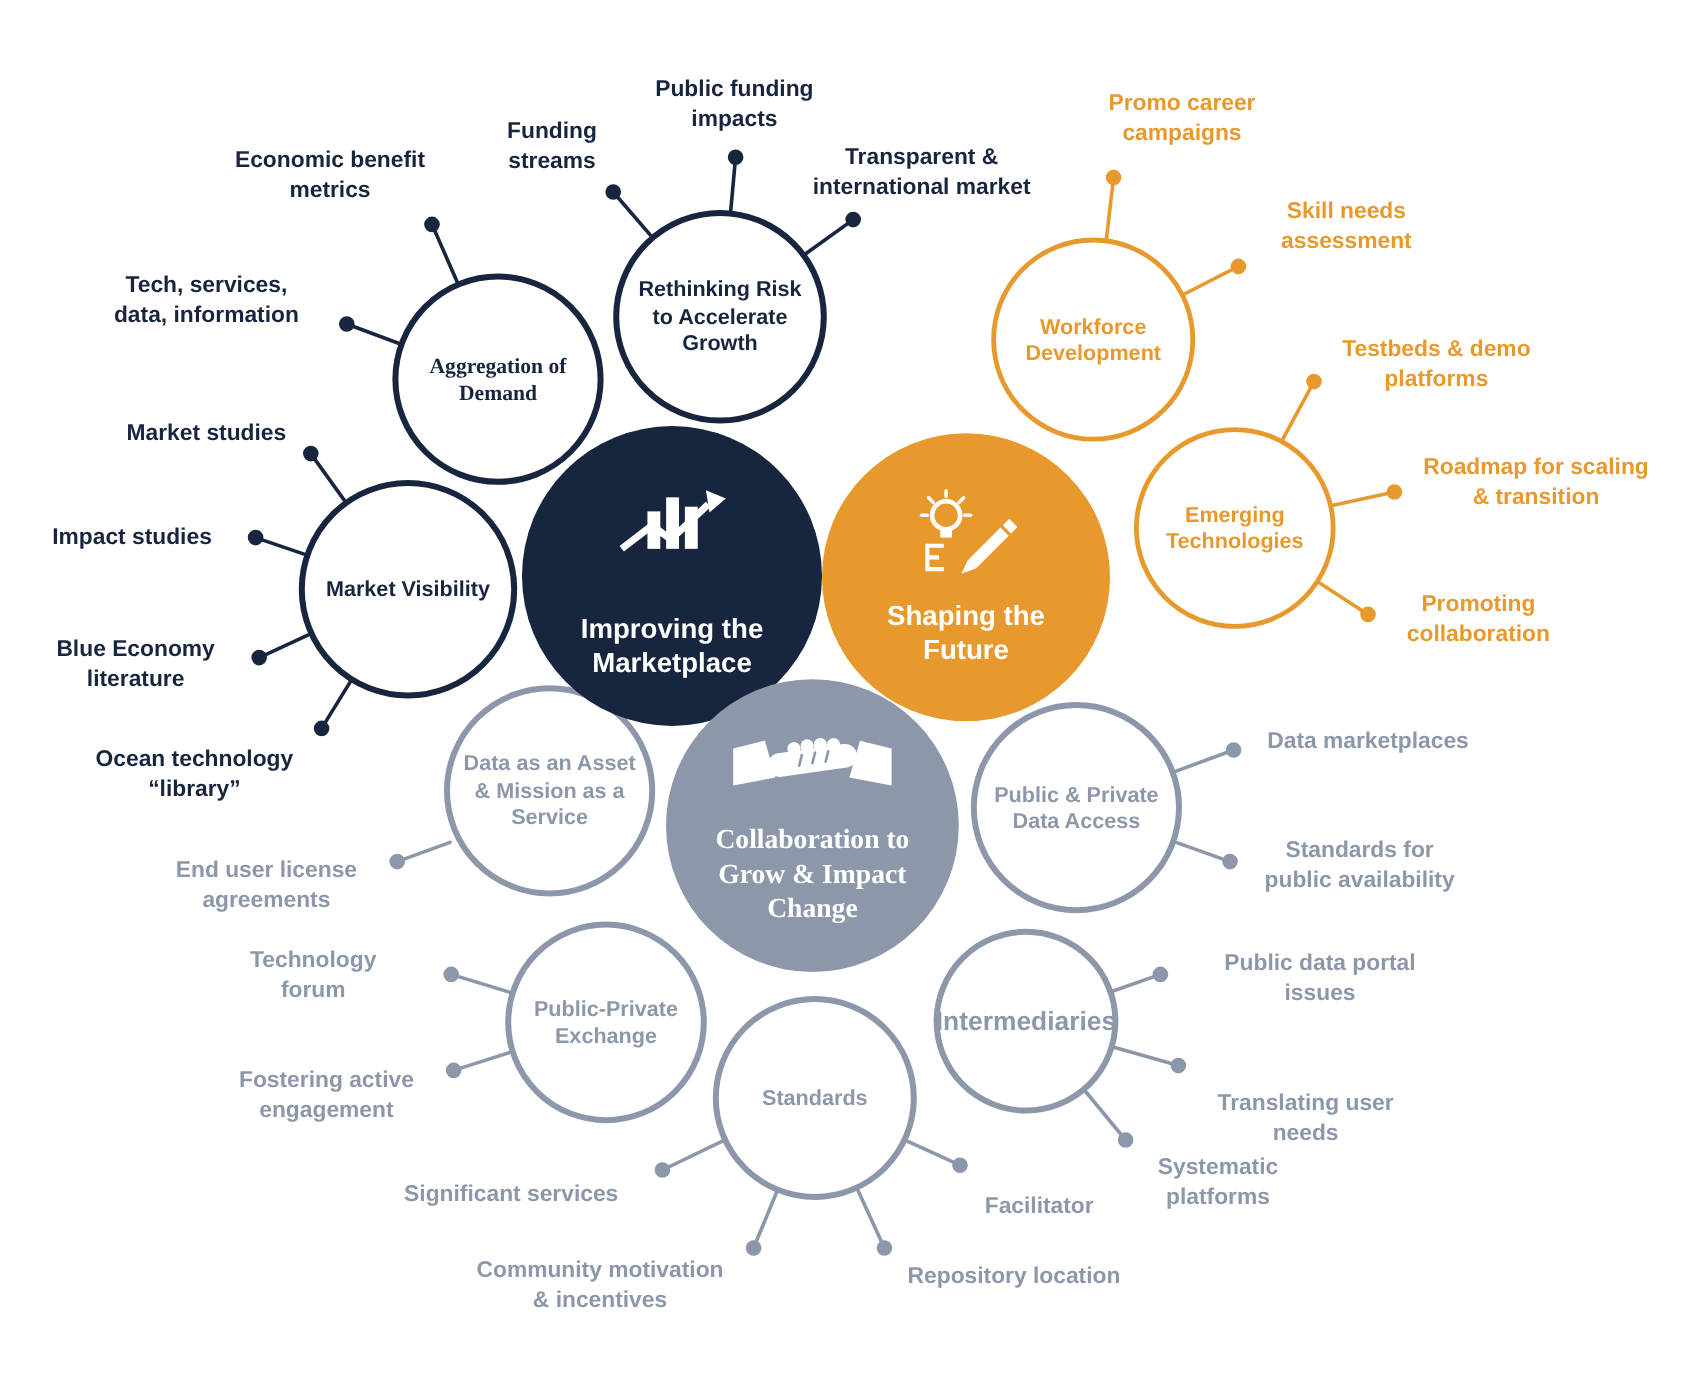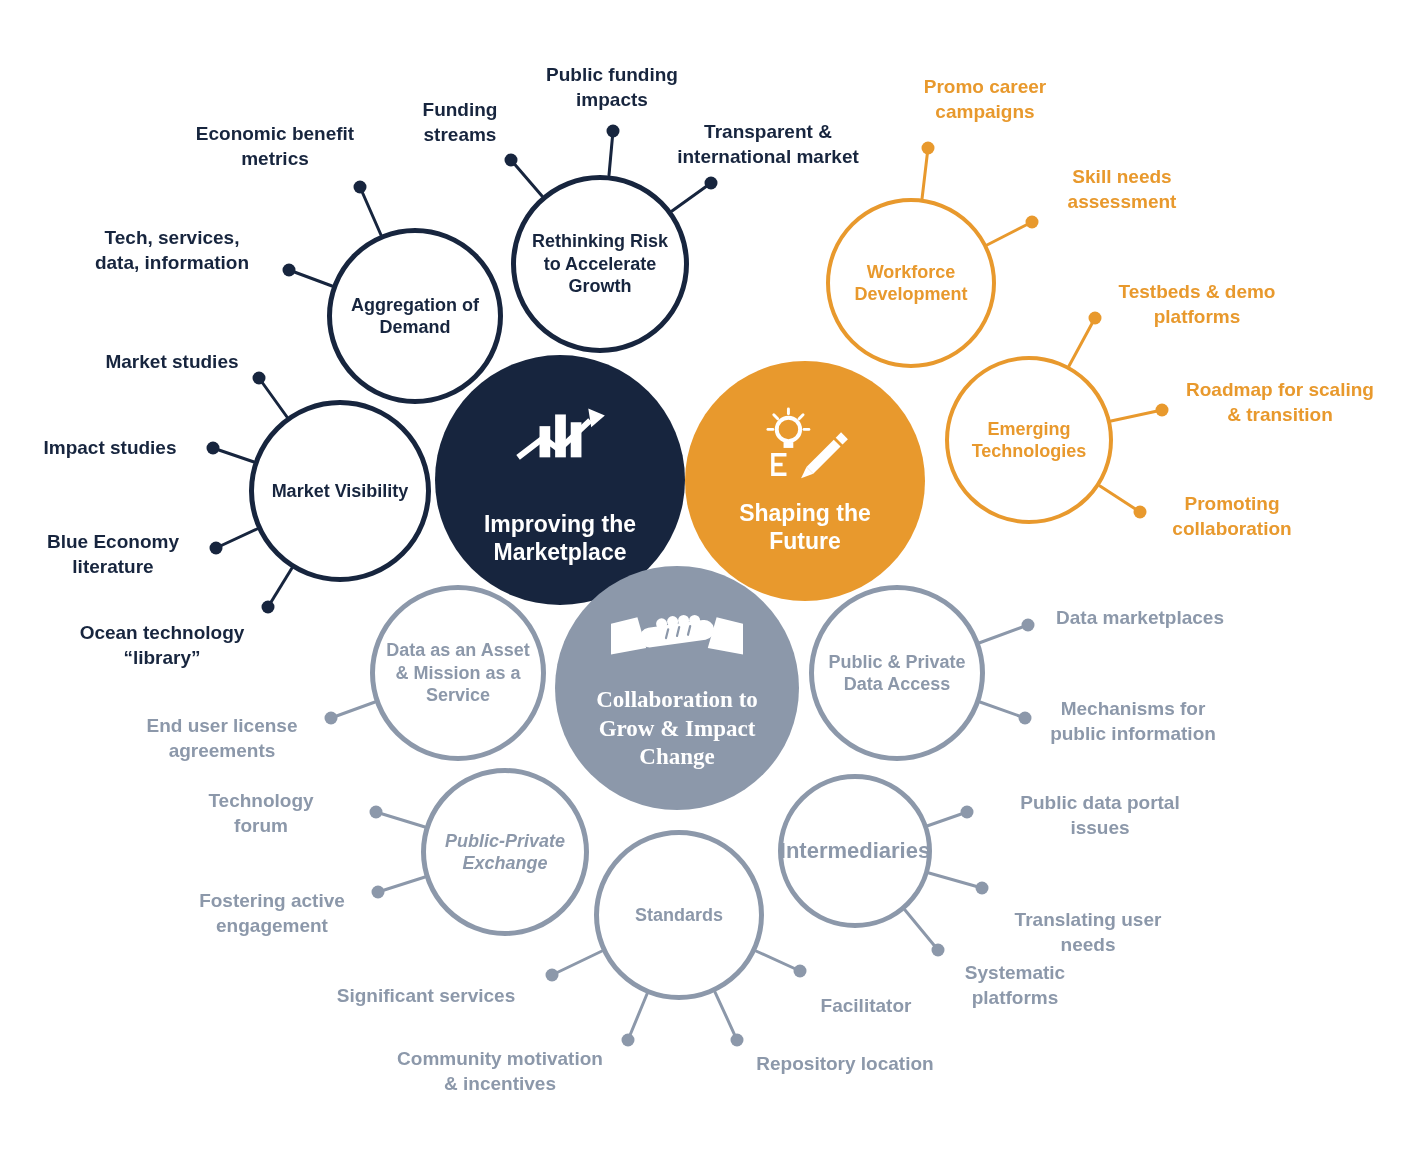--- a/index.html
+++ b/index.html
@@ -109,44 +109,44 @@
         <circle cx="800" cy="971" r="6.5"></circle>
       <line x1="927" y1="826" x2="967" y2="812"></line>
         <circle cx="967" cy="812" r="6.5"></circle>
       <line x1="929" y1="873" x2="982" y2="888"></line>
         <circle cx="982" cy="888" r="6.5"></circle>
       <line x1="905" y1="910" x2="938" y2="950"></line>
         <circle cx="938" cy="950" r="6.5"></circle>
     </g>
   </svg>
 
-  <div class="sub navy" style="left:327px;top:228px;width:176px;height:176px;">
+  <div class="sub navy" style="left:327px;top:228px;width:176px;height:176px;font-family:Liberation Serif, serif;">
     <span>Aggregation of Demand</span>
   </div>
   <div class="sub navy" style="left:511px;top:175px;width:178px;height:178px;">
     <span>Rethinking Risk to Accelerate Growth</span>
   </div>
   <div class="sub navy" style="left:249px;top:400px;width:182px;height:182px;">
     <span>Market Visibility</span>
   </div>
 
   <div class="sub orange" style="left:826px;top:198px;width:170px;height:170px;">
     <span>Workforce Development</span>
   </div>
   <div class="sub orange" style="left:945px;top:356px;width:168px;height:168px;">
     <span>Emerging Technologies</span>
   </div>
 
-  <div class="sub gray" style="left:370px;top:585px;width:176px;height:176px;">
+  <div class="sub gray" style="left:370px;top:571px;width:176px;height:176px;">
     <span>Data as an Asset &amp; Mission as a Service</span>
   </div>
   <div class="sub gray" style="left:809px;top:585px;width:176px;height:176px;">
     <span>Public &amp; Private Data Access</span>
   </div>
-  <div class="sub gray" style="left:421px;top:768px;width:168px;height:168px;font-style:italic;">
+  <div class="sub gray" style="left:421px;top:768px;width:168px;height:168px;">
     <span>Public-Private Exchange</span>
   </div>
   <div class="sub gray" style="left:594px;top:830px;width:170px;height:170px;">
     <span>Standards</span>
   </div>
   <div class="sub gray small" style="left:778px;top:774px;width:154px;height:154px;">
     <span>Intermediaries</span>
   </div>
 
   <div class="hub navy" style="left:435px;top:355px;width:250px;height:250px;gap:32px;">
@@ -216,21 +216,21 @@
   <div class="leaf navy" style="left:72px;top:621px;width:180px;">Ocean technology “library”</div>
 
   <div class="leaf orange" style="left:910px;top:75px;width:150px;">Promo career campaigns</div>
   <div class="leaf orange" style="left:1057px;top:165px;width:130px;">Skill needs assessment</div>
   <div class="leaf orange" style="left:1112px;top:280px;width:170px;">Testbeds &amp; demo platforms</div>
   <div class="leaf orange" style="left:1180px;top:378px;width:200px;">Roadmap for scaling &amp; transition</div>
   <div class="leaf orange" style="left:1157px;top:492px;width:150px;">Promoting collaboration</div>
 
   <div class="leaf gray" style="left:137px;top:714px;width:170px;">End user license agreements</div>
   <div class="leaf gray" style="left:1040px;top:606px;width:200px;">Data marketplaces</div>
-  <div class="leaf gray" style="left:1043px;top:697px;width:180px;">Mechanisms for public information</div>
+  <div class="leaf gray" style="left:1043px;top:697px;width:180px;">Standards for public availability</div>
   <div class="leaf gray" style="left:201px;top:789px;width:120px;">Technology forum</div>
   <div class="leaf gray" style="left:187px;top:889px;width:170px;">Fostering active engagement</div>
   <div class="leaf gray" style="left:316px;top:984px;width:220px;">Significant services</div>
   <div class="leaf gray" style="left:390px;top:1047px;width:220px;">Community motivation &amp; incentives</div>
   <div class="leaf gray" style="left:745px;top:1052px;width:200px;">Repository location</div>
   <div class="leaf gray" style="left:806px;top:994px;width:120px;">Facilitator</div>
   <div class="leaf gray" style="left:1010px;top:791px;width:180px;">Public data portal issues</div>
   <div class="leaf gray" style="left:1008px;top:908px;width:160px;">Translating user needs</div>
   <div class="leaf gray" style="left:945px;top:961px;width:140px;">Systematic platforms</div>
 

